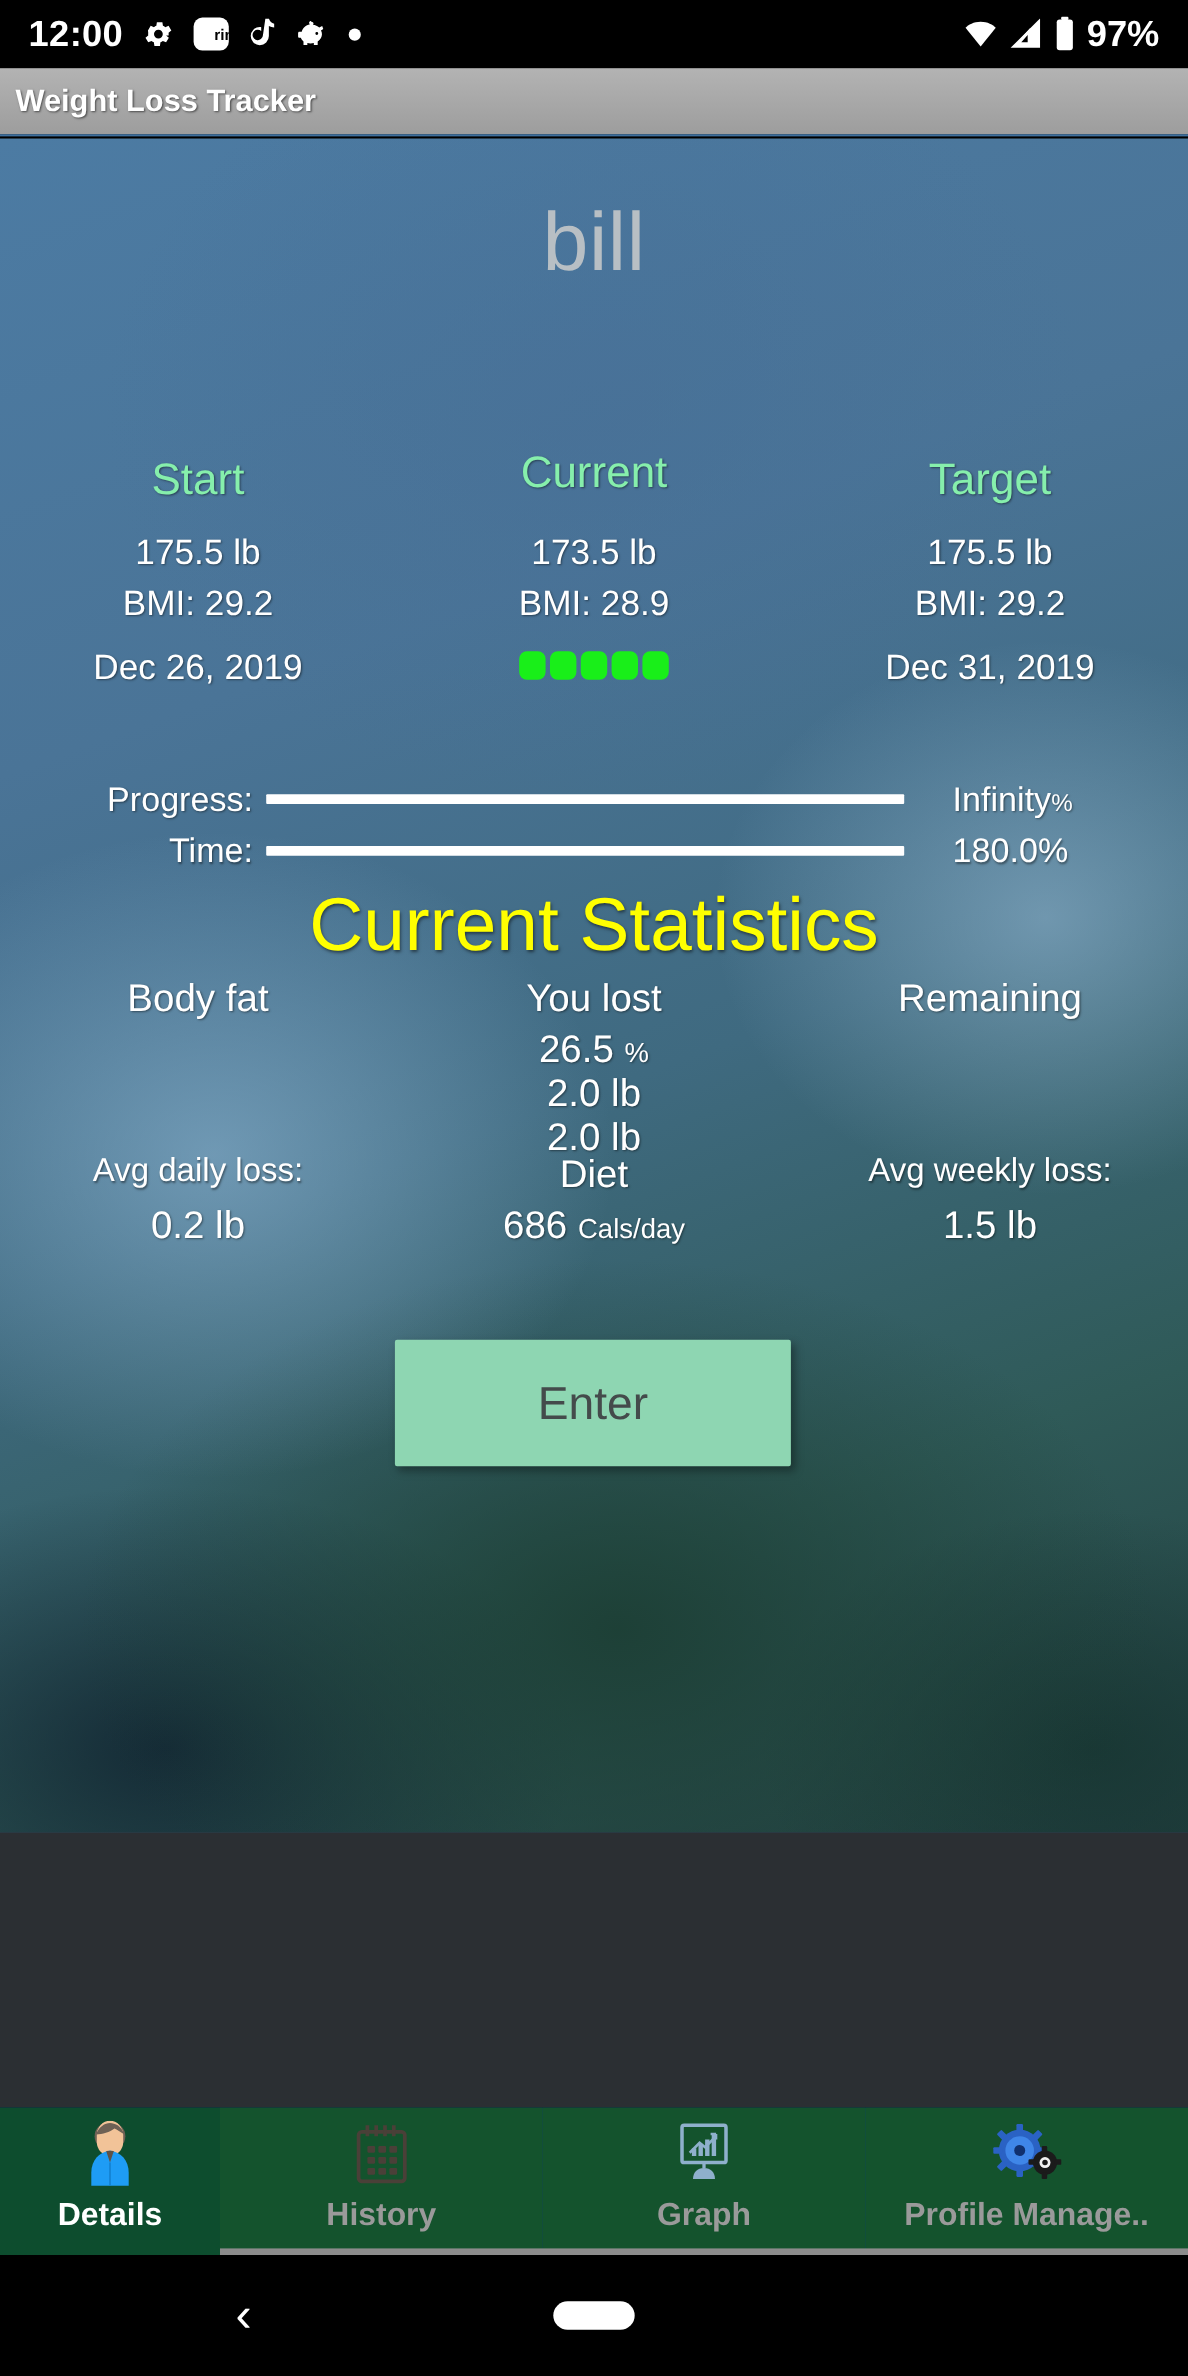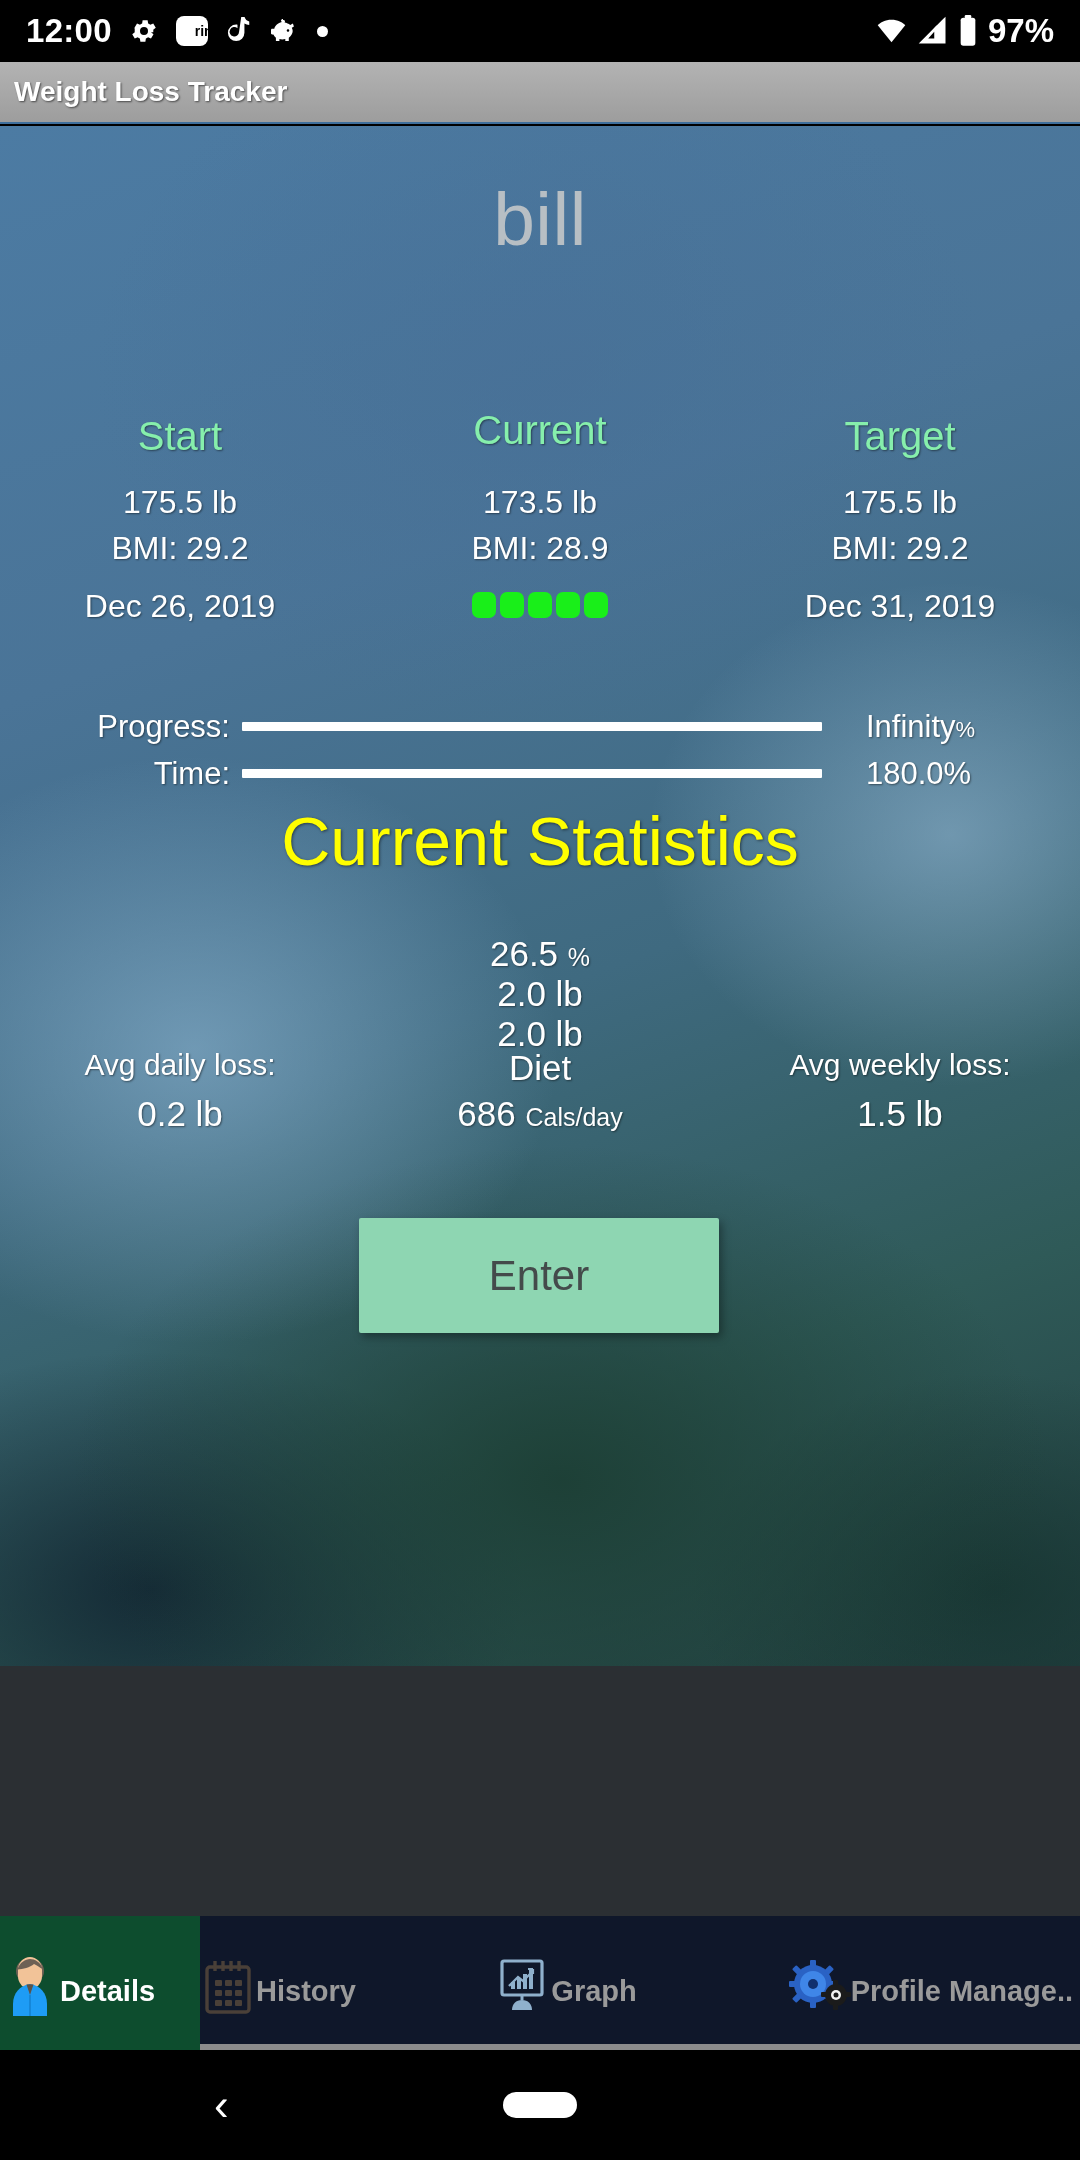--- a/index.html
+++ b/index.html
@@ -153,26 +153,26 @@
     position:absolute; top:1666px; left:0; width:1080px; height:250px;
     background:#2b2f33;
   }
 
   
   .tabbar {
     position:absolute; top:1916px; left:0; width:1080px; height:134px;
     display:flex; background:#0d3c78;
   }
   .tab {
-    flex:1; display:flex; 
+    flex:1; display:flex; flex-direction:column;
     align-items:center; justify-content:flex-start;
     padding-top:10px; position:relative; cursor:pointer;
   }
   .tab.active { background:#0d4d2e; flex:0 0 200px; }
-  .tab.inactive { background:#0f172a; }
+  .tab.inactive { background:#14532d; }
   .tabicon { height:66px; display:flex; align-items:center; justify-content:center; }
   .tablabel { font-size:29px; margin-top:6px; white-space:nowrap; }
   .tab.active .tablabel { color:#ffffff; font-weight:700; }
   .tab.inactive .tablabel { color:#9a9a9a; font-weight:700; }
   .tab-underline {
     position:absolute; left:200px; bottom:0; width:880px; height:6px;
     background:#8c8c8c;
   }
 
   
@@ -315,20 +315,31 @@
           <div class="barlabel">Time:</div>
           <div class="bartrack">
             <div class="barfill" id="fill1" style="width: 100%;"></div>
           </div>
           <div class="barpct"><span>180.0%</span><span class="sm"></span></div>
         </div>
       </div>
 
       <div class="cs-title">Current Statistics</div>
 
+      <div class="triple row-s1h">
+        <div class="tcol">
+            <div class="lbl">Body fat</div>
+          </div>
+        <div class="tcol">
+            <div class="lbl">You lost</div>
+          </div>
+        <div class="tcol">
+            <div class="lbl">Remaining</div>
+          </div>
+      </div>
       <div class="triple row-s1v">
         <div class="tcol">
             <div class="big"><span>26.5</span> <span class="unit">%</span></div>
           </div>
         <div class="tcol">
             <div class="big"><span>2.0 lb</span></div>
           </div>
         <div class="tcol">
             <div class="big"><span>2.0 lb</span></div>
           </div>

